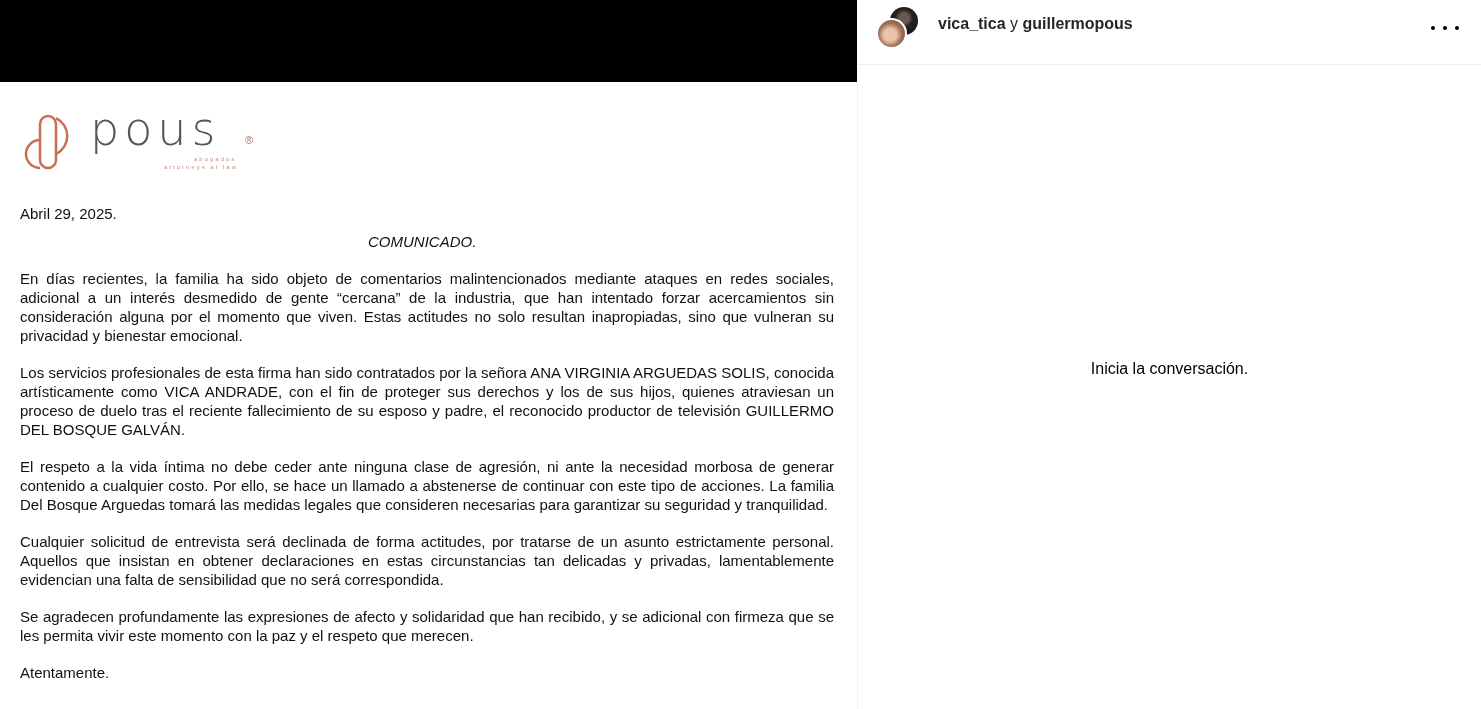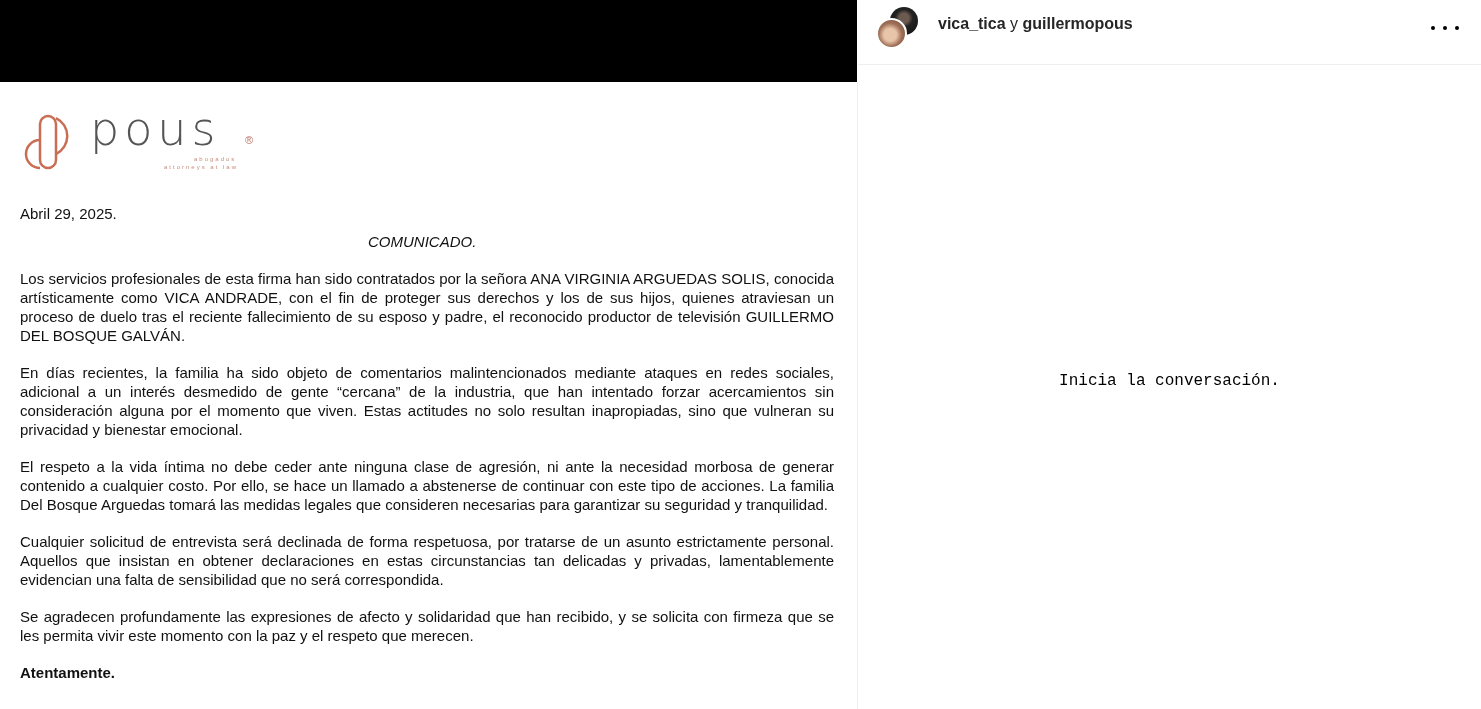--- a/index.html
+++ b/index.html
@@ -14,37 +14,37 @@
   .logo-mark { position: absolute; left: 0; top: 0; width: 60px; height: 64px; }
   .logo-word { position: absolute; left: 66px; top: -6px; font-family: "DejaVu Sans", sans-serif; font-weight: 200; font-size: 46px; letter-spacing: 5px; color: #555; line-height: 50px; }
   .logo-reg { position: absolute; left: 221px; top: 24px; font-size: 11px; color: #b87060; }
   .logo-sub1 { position: absolute; left: 170px; top: 46px; font-size: 6px; letter-spacing: 2px; color: #c98a7a; }
   .logo-sub2 { position: absolute; left: 140px; top: 54px; font-size: 6px; letter-spacing: 2px; color: #c98a7a; }
 
   .doc-date { position: absolute; left: 20px; top: 123px; font-size: 15px; color: #111; }
   .doc-title { position: absolute; left: 368px; top: 151px; font-size: 15px; color: #111; font-style: italic; }
   .doc-body { position: absolute; left: 20px; top: 187px; width: 814px; font-size: 15px; line-height: 19px; color: #111; }
   .doc-body p { text-align: justify; margin-bottom: 18px; }
-  .doc-sign { margin-top: 0; font-weight: bold; }
+  .doc-sign { margin-top: 0; }
 
   .divider-v { position: absolute; left: 857px; top: 82px; width: 1px; height: 627px; background: #efefef; }
 
   .panel { position: absolute; left: 858px; top: 0; width: 623px; height: 537px; background: #fff; }
   .panel-header { position: absolute; left: 0; top: 0; width: 623px; height: 65px; border-bottom: 1px solid #efefef; }
   .avatars { position: absolute; left: 18px; top: 7px; width: 44px; height: 42px; }
   .avatar-back { position: absolute; left: 14px; top: 0; width: 28px; height: 28px; border-radius: 50%; background: radial-gradient(circle at 50% 40%, #6b5a50 0 22%, #222 40%, #111 100%); }
   .avatar-front { position: absolute; left: 0; top: 11px; width: 31px; height: 31px; border-radius: 50%; border: 2px solid #fff; background: radial-gradient(circle at 45% 55%, #e8c4a8 0 30%, #a07058 55%, #6a4838 100%); }
   .usernames { position: absolute; left: 80px; top: 15px; font-size: 16px; font-weight: 700; color: #262626; }
   .usernames .sep { font-weight: 400; }
   .more-btn { position: absolute; right: 22px; top: 18px; width: 28px; height: 20px; display: flex; align-items: center; justify-content: space-between; cursor: pointer; }
   .more-btn span { width: 4px; height: 4px; border-radius: 50%; background: #000; }
 
   .empty { position: absolute; left: 0; top: 360px; width: 623px; text-align: center; }
   .empty-title { font-size: 28px; font-weight: 700; color: #000; letter-spacing: 0.2px; }
-  .empty-sub { margin-top: 12px; font-size: 16px; color: #000; font-family: Liberation Mono, monospace; }
+  .empty-sub { margin-top: 0; font-size: 16px; color: #000; }
 </style>
 </head>
 <body>
 
 <div class="media">
   <div class="media-topbar"></div>
   <div class="doc">
     <div class="logo">
       <svg class="logo-mark" viewBox="0 0 60 64">
         <path d="M16 30 A14 14 0 0 0 16 58" fill="none" stroke="#c96e55" stroke-width="2.5"></path>
@@ -52,25 +52,25 @@
         <path d="M32 8 A20 20 0 0 1 32 44" fill="none" stroke="#c96e55" stroke-width="2.5"></path>
       </svg>
       <span class="logo-word">pous</span>
       <span class="logo-reg">®</span>
       <span class="logo-sub1">abogados</span>
       <span class="logo-sub2">attorneys at law</span>
     </div>
     <div class="doc-date">Abril 29, 2025.</div>
     <div class="doc-title">COMUNICADO.</div>
     <div class="doc-body">
+      <p>En días recientes, la familia ha sido objeto de comentarios malintencionados mediante ataques en redes sociales, adicional a un interés desmedido de gente “cercana” de la industria, que han intentado forzar acercamientos sin consideración alguna por el momento que viven. Estas actitudes no solo resultan inapropiadas, sino que vulneran su privacidad y bienestar emocional.</p>
       <p>Los servicios profesionales de esta firma han sido contratados por la señora ANA VIRGINIA ARGUEDAS SOLIS, conocida artísticamente como VICA ANDRADE, con el fin de proteger sus derechos y los de sus hijos, quienes atraviesan un proceso de duelo tras el reciente fallecimiento de su esposo y padre, el reconocido productor de televisión GUILLERMO DEL BOSQUE GALVÁN.</p>
-      <p>En días recientes, la familia ha sido objeto de comentarios malintencionados mediante ataques en redes sociales, adicional a un interés desmedido de gente “cercana” de la industria, que han intentado forzar acercamientos sin consideración alguna por el momento que viven. Estas actitudes no solo resultan inapropiadas, sino que vulneran su privacidad y bienestar emocional.</p>
       <p>El respeto a la vida íntima no debe ceder ante ninguna clase de agresión, ni ante la necesidad morbosa de generar contenido a cualquier costo. Por ello, se hace un llamado a abstenerse de continuar con este tipo de acciones. La familia Del Bosque Arguedas tomará las medidas legales que consideren necesarias para garantizar su seguridad y tranquilidad.</p>
-      <p>Cualquier solicitud de entrevista será declinada de forma respetuosa, por tratarse de un asunto estrictamente personal. Aquellos que insistan en obtener declaraciones en estas circunstancias tan delicadas y privadas, lamentablemente evidencian una falta de sensibilidad que no será correspondida.</p>
-      <p>Se agradecen profundamente las expresiones de afecto y solidaridad que han recibido, y se solicita con firmeza que se les permita vivir este momento con la paz y el respeto que merecen.</p>
+      <p>Cualquier solicitud de entrevista será declinada de forma actitudes, por tratarse de un asunto estrictamente personal. Aquellos que insistan en obtener declaraciones en estas circunstancias tan delicadas y privadas, lamentablemente evidencian una falta de sensibilidad que no será correspondida.</p>
+      <p>Se agradecen profundamente las expresiones de afecto y solidaridad que han recibido, y se adicional con firmeza que se les permita vivir este momento con la paz y el respeto que merecen.</p>
       <div class="doc-sign">Atentamente.</div>
     </div>
   </div>
 </div>
 
 <div class="divider-v"></div>
 
 <div class="panel">
   <div class="panel-header">
     <div class="avatars">

